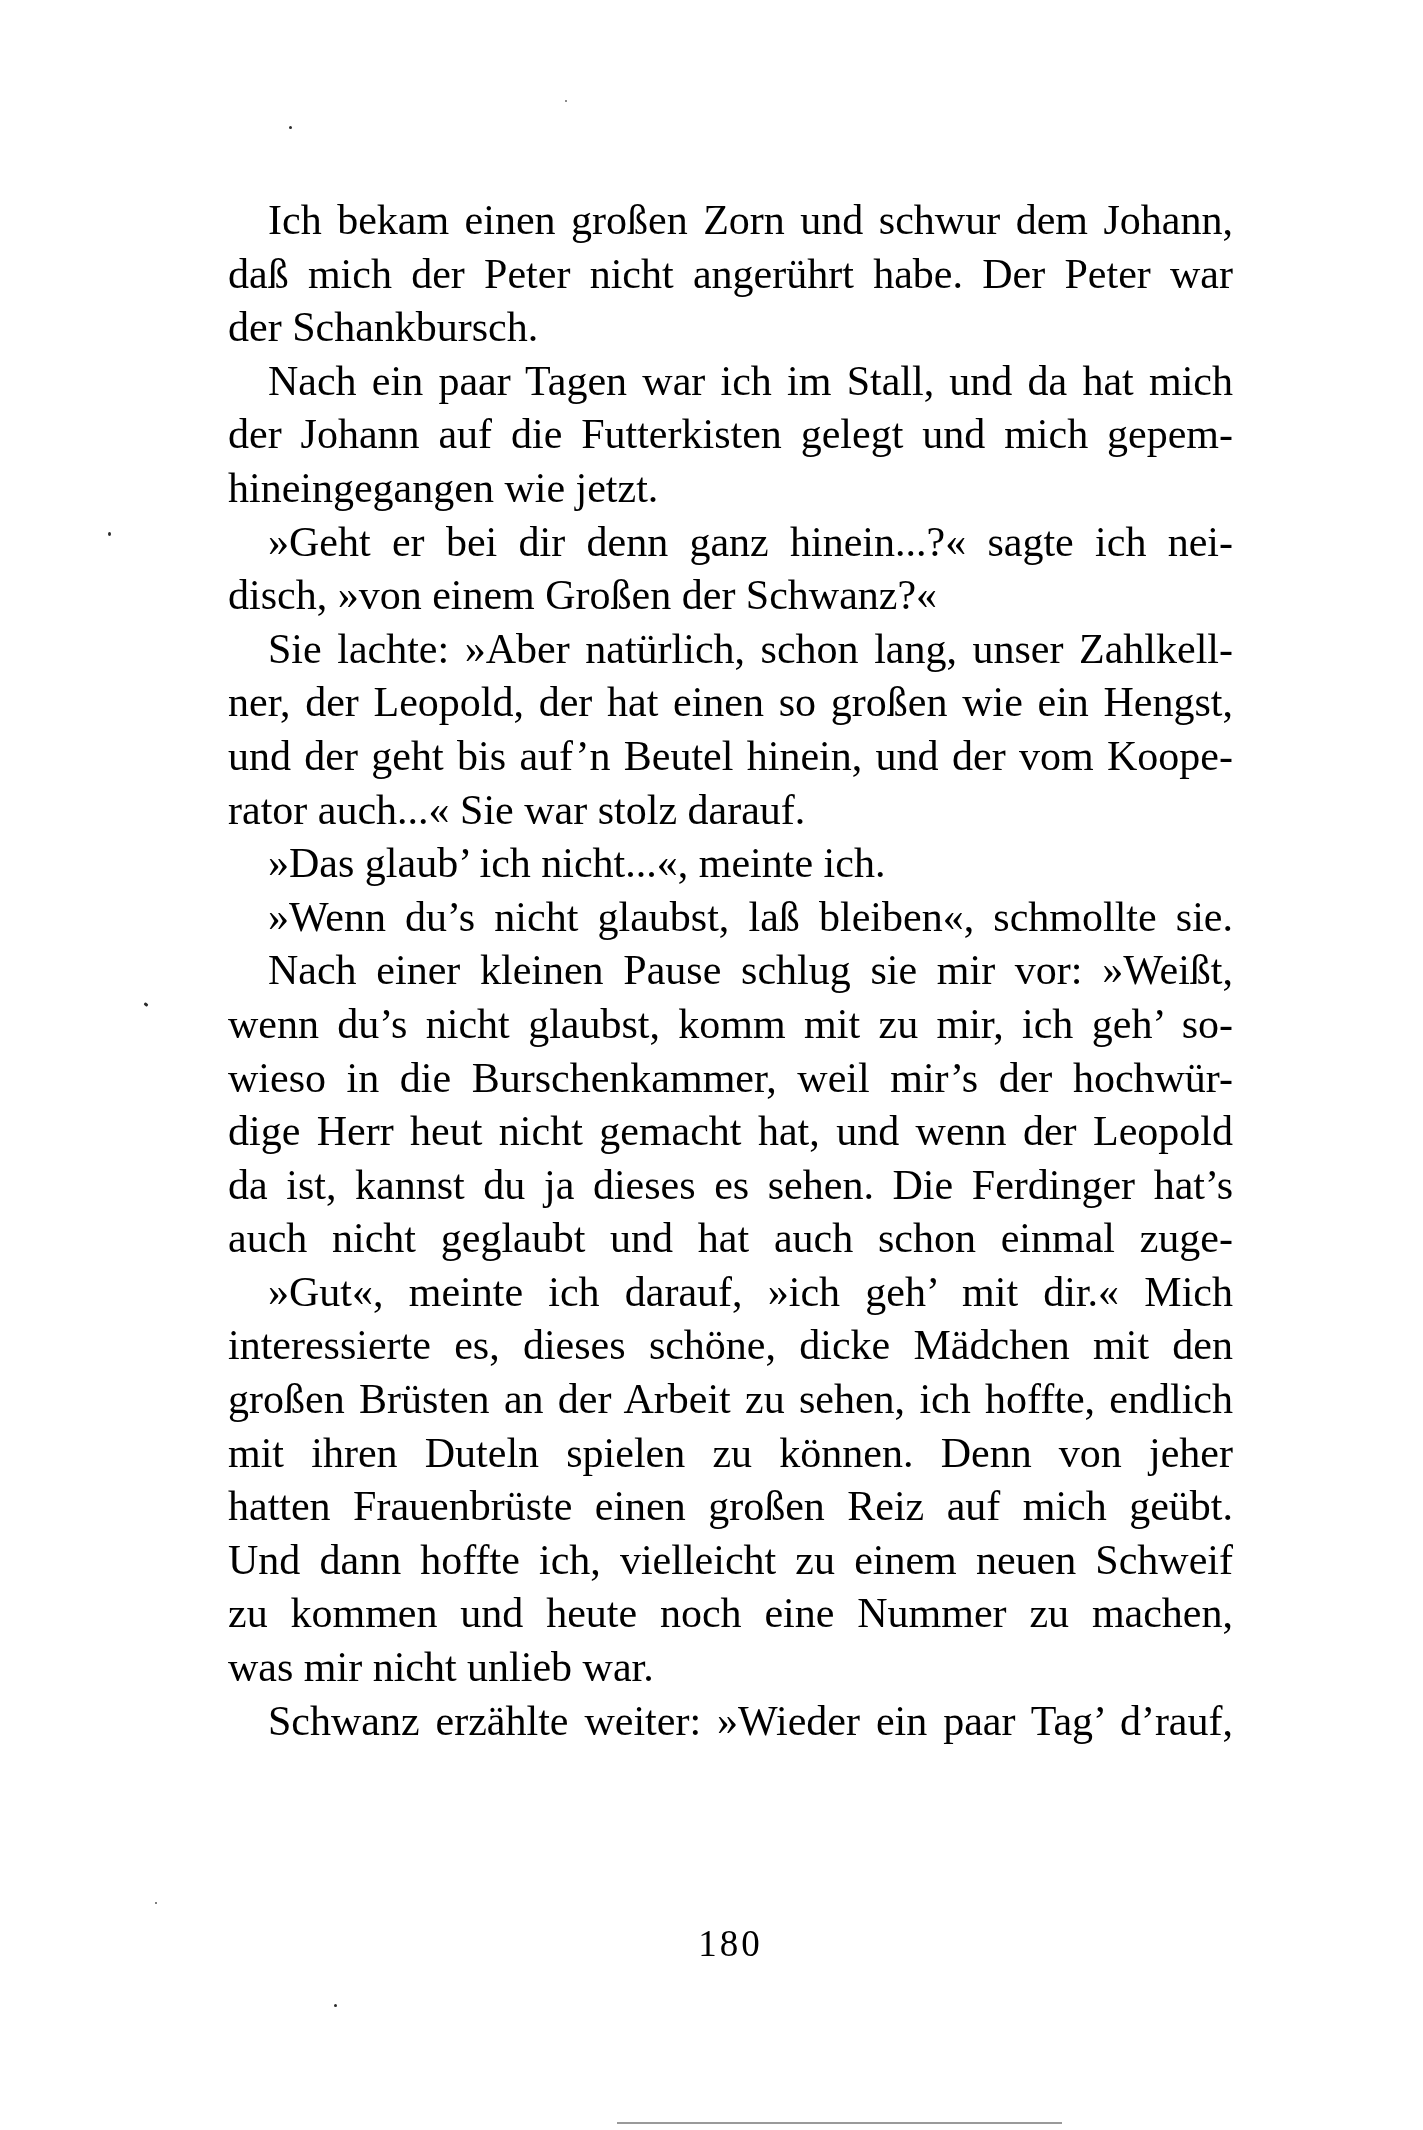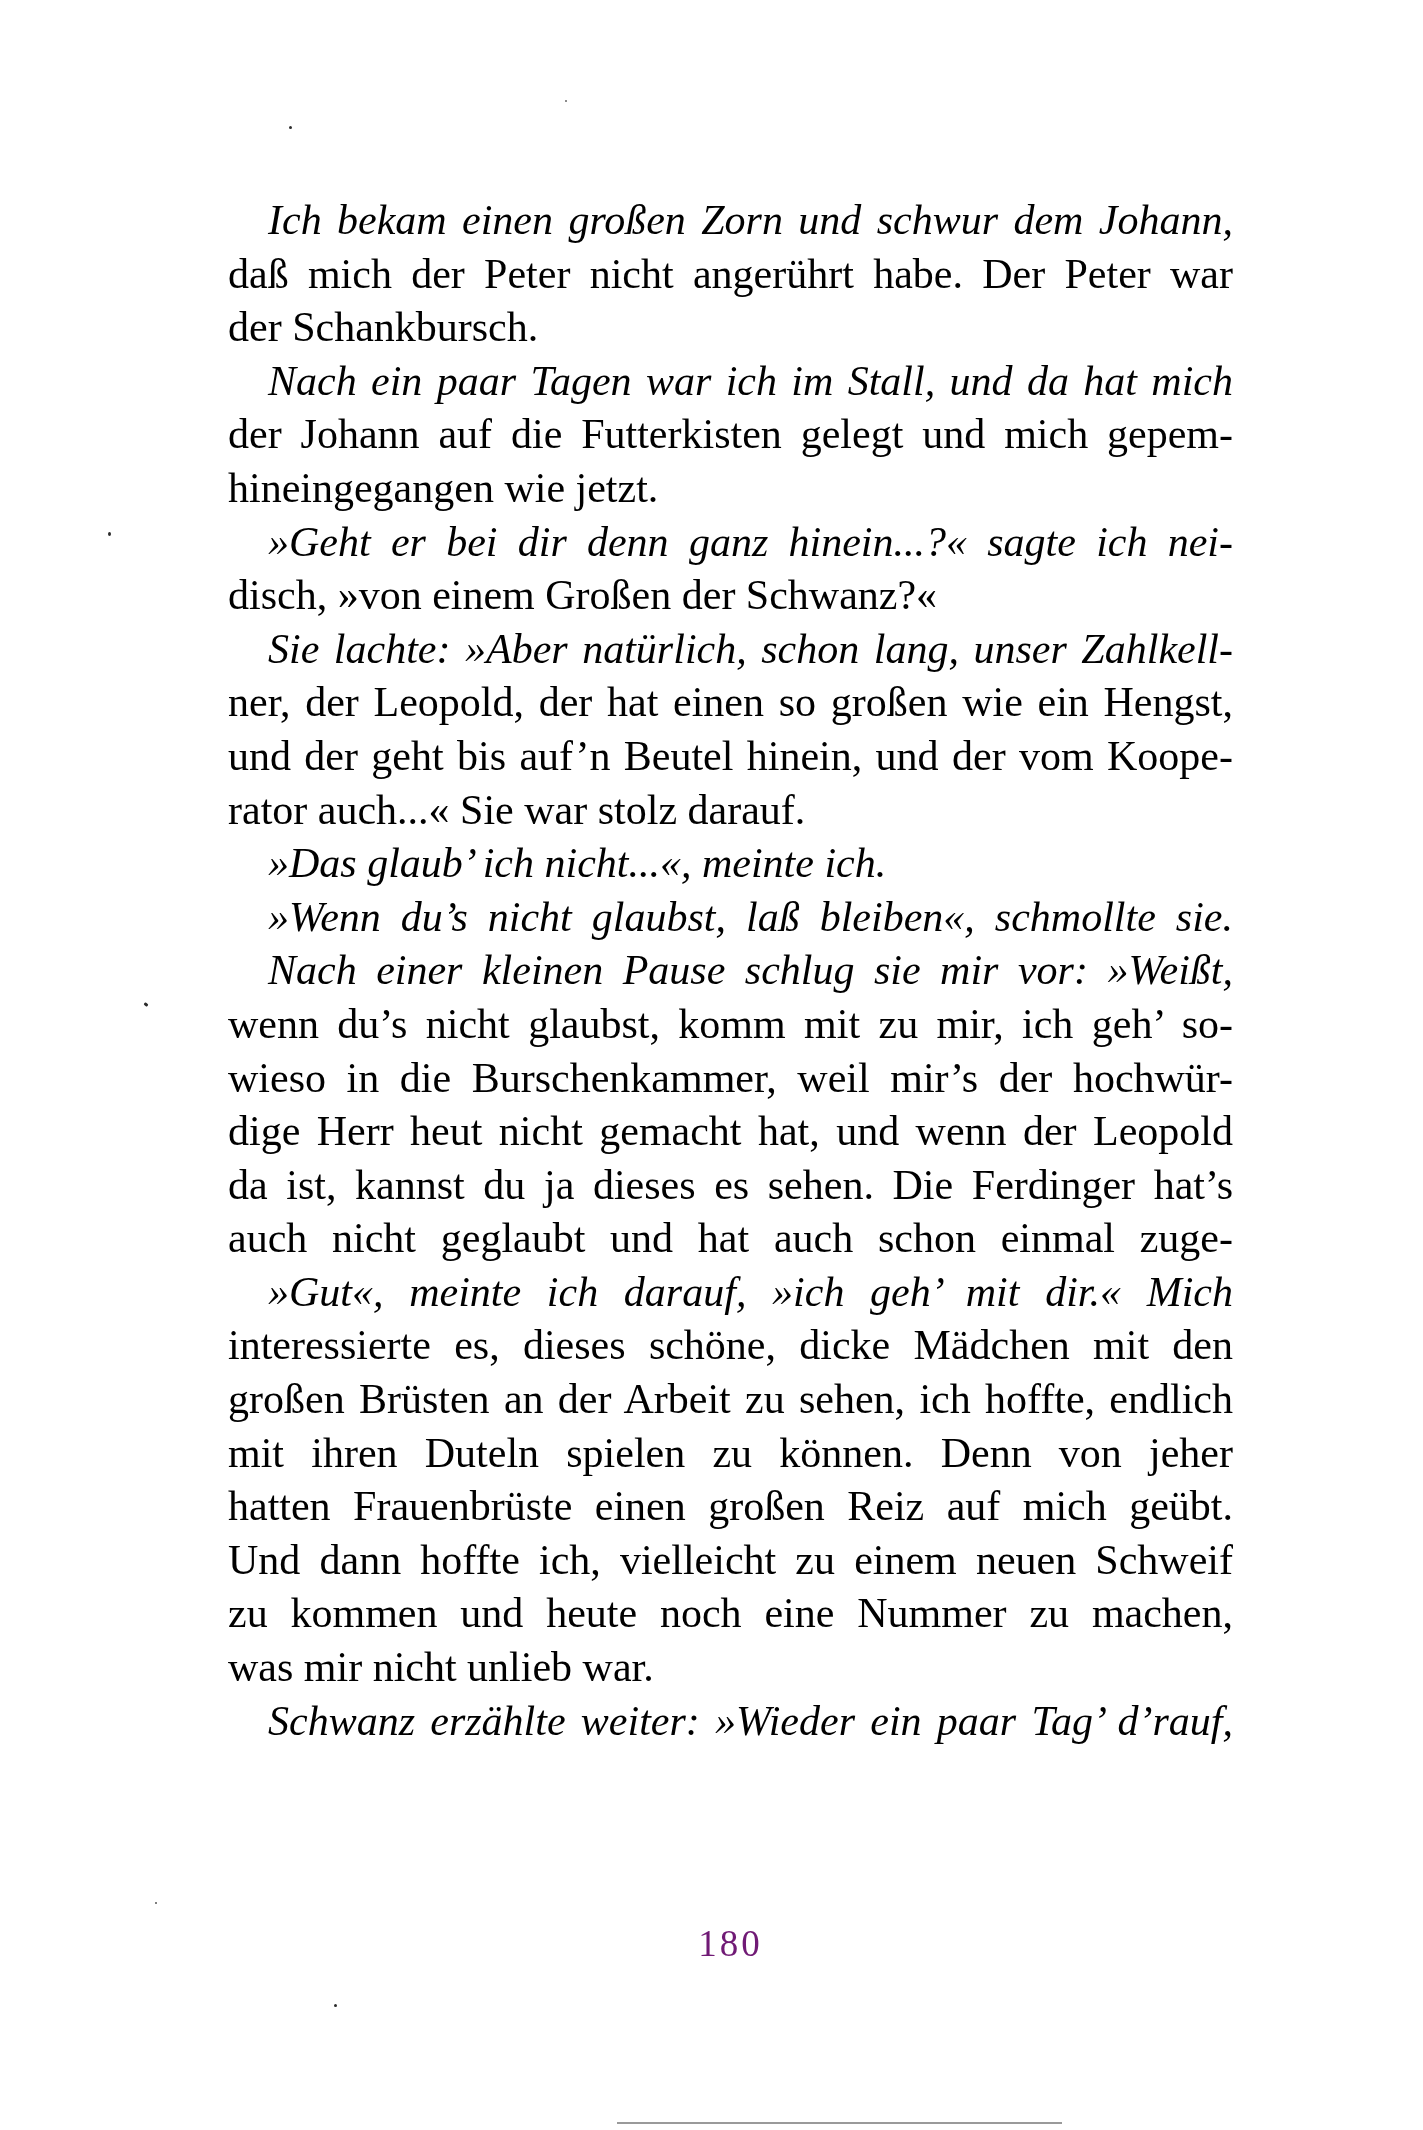--- a/index.html
+++ b/index.html
@@ -32,31 +32,30 @@
     text-align: justify;
     text-align-last: justify;
     -moz-text-align-last: justify;
   }
   .line.endline {
     text-align-last: left;
     -moz-text-align-last: left;
   }
   .line.indent {
     text-indent: 40px;
-    font-style: italic;
   }
   .page-number {
     position: absolute;
     left: 228px;
     top: 1922px;
     width: 1005px;
     text-align: center;
     font-size: 37px;
     letter-spacing: 3px;
-    color: #701a75;
+    color: #000000;
   }
   
   .speck {
     position: absolute;
     background: #2b2b2b;
     border-radius: 50%;
   }
   .speck.s1 { left: 289px;  top: 126px;  width: 3px; height: 3px; }
   .speck.s2 { left: 108px;  top: 532px;  width: 3px; height: 4px; }
   .speck.s3 { left: 144px;  top: 1003px; width: 4px; height: 3px; transform: rotate(40deg); border-radius: 1px; }

